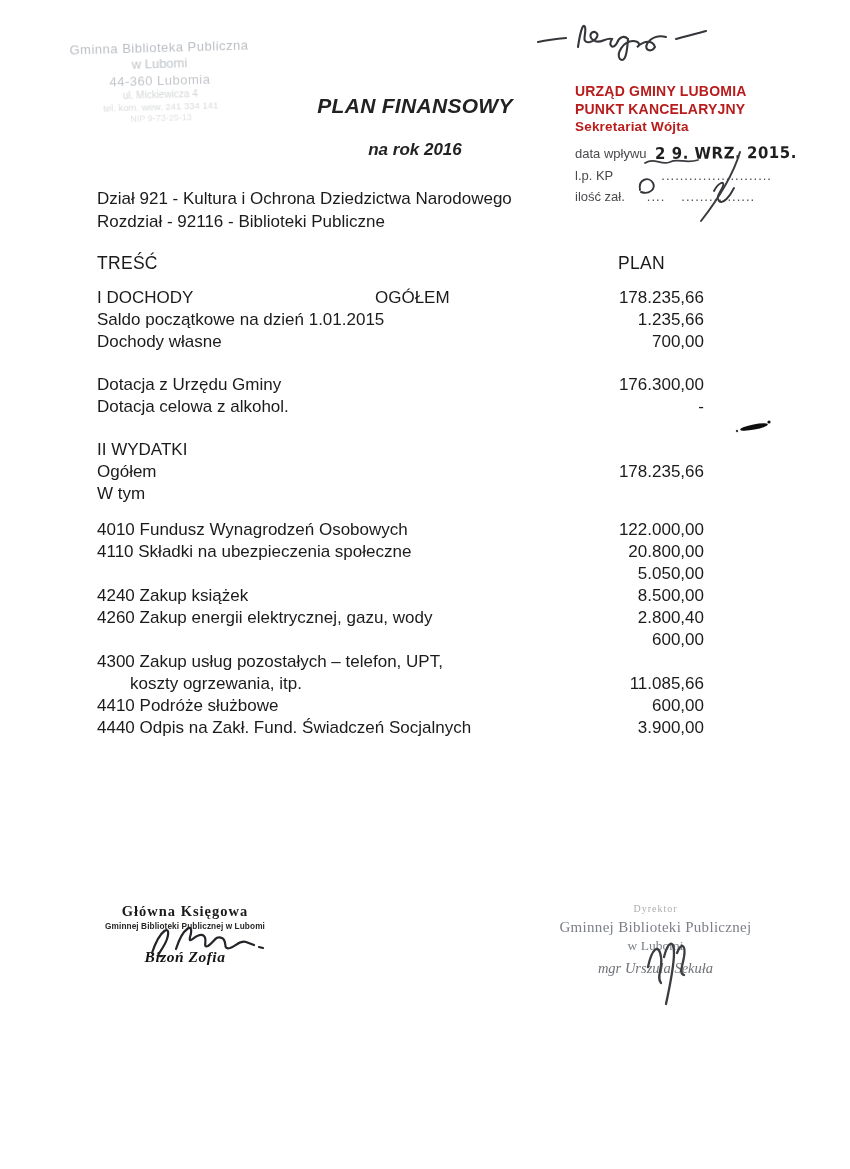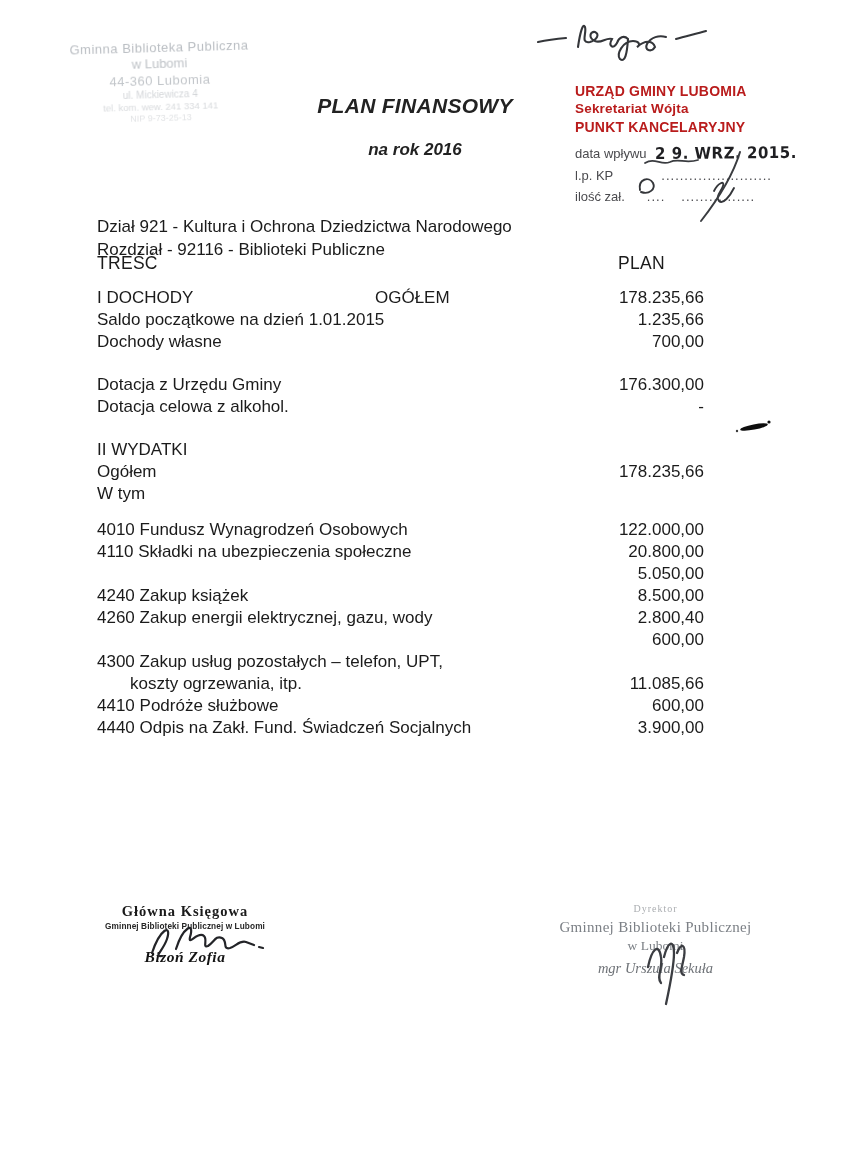--- a/index.html
+++ b/index.html
@@ -54,21 +54,21 @@
     letter-spacing:.3px;
   }
   .doc-subtitle{
     position:absolute;left:255px;top:140px;width:320px;text-align:center;
     font-weight:700;font-style:italic;font-size:17px;color:#222;
   }
 
   
   .classification{
     position:absolute;left:97px;top:187px;
-    font-size:17px;line-height:23px;color:#1b1b1b;white-space:nowrap;margin-top:28px;
+    font-size:17px;line-height:23px;color:#1b1b1b;white-space:nowrap;
   }
 
   
   .col-header-left{position:absolute;left:97px;top:253px;font-size:17.5px;letter-spacing:.3px;}
   .col-header-right{position:absolute;left:618px;top:253px;font-size:17.5px;letter-spacing:.3px;}
   .rows{position:absolute;left:97px;top:287px;width:607px;}
   .row{position:relative;display:flex;height:22px;line-height:22px;font-size:17px;white-space:nowrap;}
   .row .lab{flex:none;}
   .row.indent .lab{padding-left:33px;}
   .row .mid{position:absolute;left:278px;}
@@ -115,22 +115,22 @@
     <div class="l1">Gminna Biblioteka Publiczna</div>
     <div class="l2">w Lubomi</div>
     <div class="l3">44-360 Lubomia</div>
     <div class="l4">ul. Mickiewicza 4</div>
     <div class="l5">tel. kom. wew. 241 334 141</div>
     <div class="l6">NIP 9-73-25-13</div>
   </div>
 
   <div class="office-stamp">
     <div class="hdr">URZĄD GMINY LUBOMIA</div>
+    <div class="hdr">PUNKT KANCELARYJNY</div>
     <div class="hdr hdr3">Sekretariat Wójta</div>
-    <div class="hdr">PUNKT KANCELARYJNY</div>
     <div class="stamp-row date-row">
       <span>data wpływu</span>
       <span class="date-value">2 9. WRZ. 2015.</span>
     </div>
     <div class="stamp-row">
       <span>l.p. KP</span>
       <span class="dots lp-dots">........................</span>
     </div>
     <div class="stamp-row">
       <span>ilość zał.</span>

